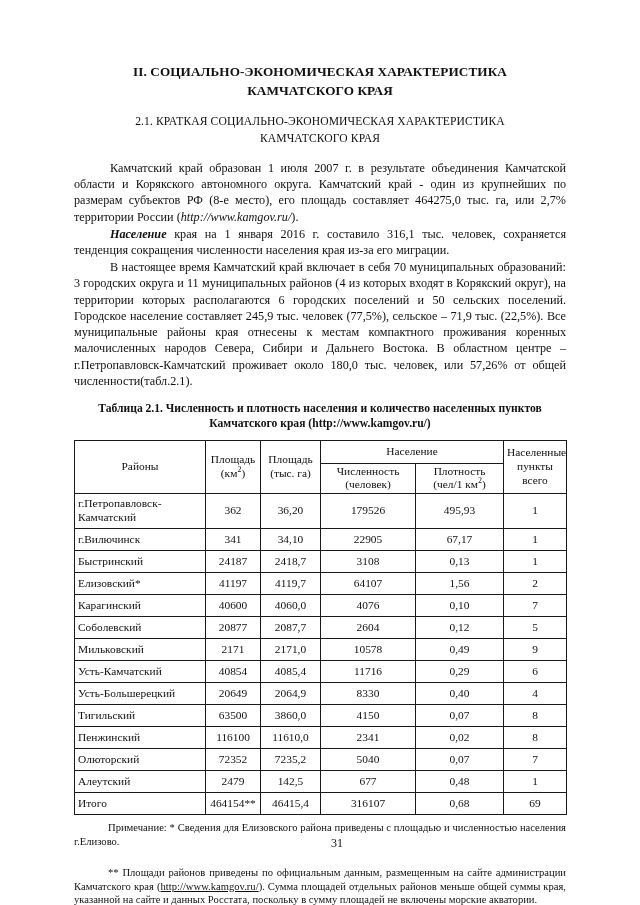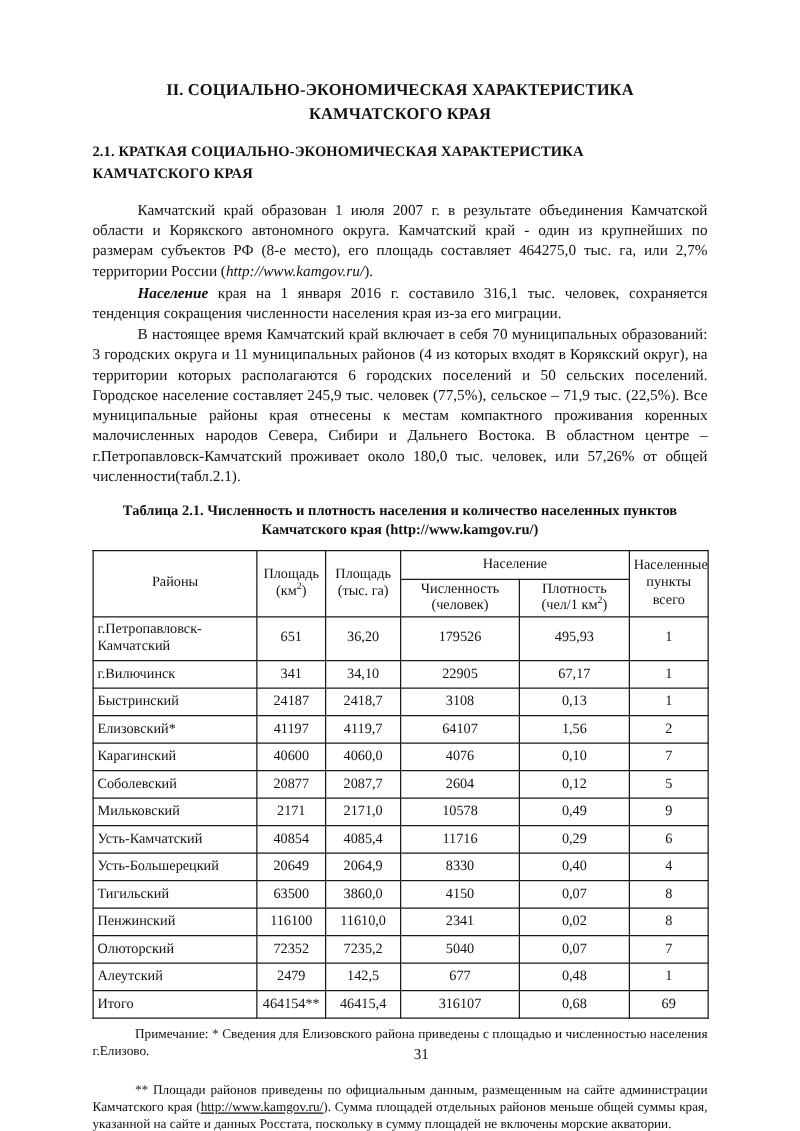--- a/index.html
+++ b/index.html
@@ -33,22 +33,22 @@
   .h-main {
     font-size: 13.2px;
     font-weight: bold;
     text-align: center;
     line-height: 1.45;
     margin: 0 0 14px 0;
     letter-spacing: 0.1px;
   }
   .h-sub {
     font-size: 11.6px;
-    font-weight: bold;
-    text-align: left;
+    font-weight: normal;
+    text-align: center;
     line-height: 1.45;
     margin: 0 0 12px 0;
     letter-spacing: 0.1px;
   }
 
   
   p.body {
     font-size: 12.2px;
     line-height: 1.33;
     text-align: justify;
@@ -193,21 +193,21 @@
           </th>
           <th class="hcell">
             <span>Плотность</span><br>
             <span>(чел/1 км</span><span class="sup">2</span><span>)</span>
           </th>
         </tr>
       </thead>
       <tbody id="table-body">
           <tr class="tall">
             <td class="name">г.Петропавловск-<br>Камчатский</td>
-            <td class="num">651</td>
+            <td class="num">362</td>
             <td class="num">36,20</td>
             <td class="num">179526</td>
             <td class="num">495,93</td>
             <td class="num">1</td>
           </tr>
           <tr class="row">
             <td class="name">г.Вилючинск</td>
             <td class="num">341</td>
             <td class="num">34,10</td>
             <td class="num">22905</td>

